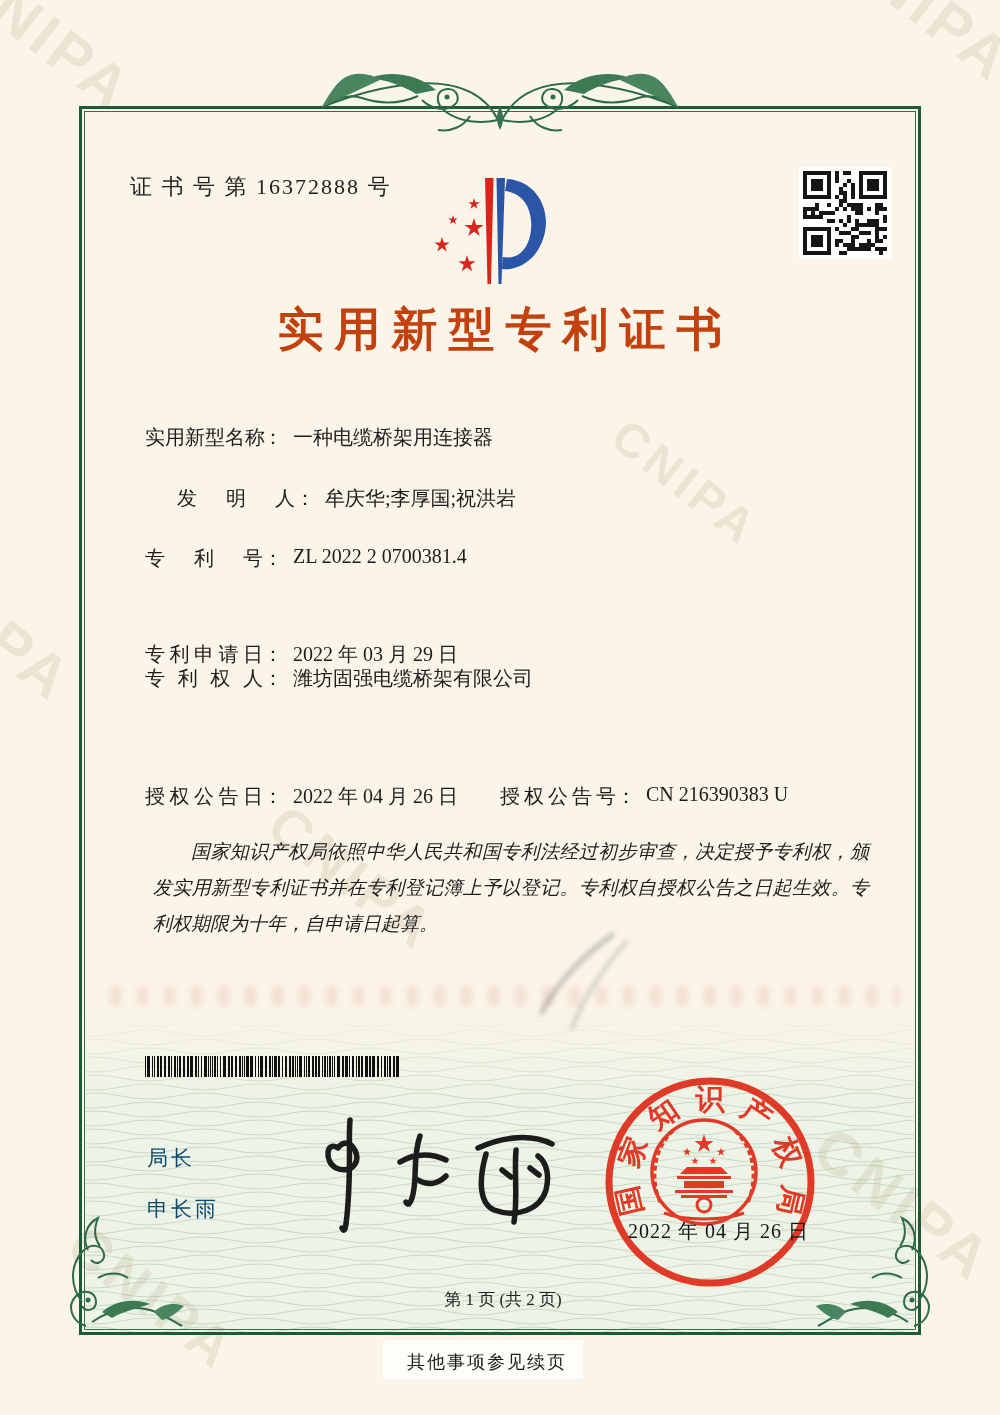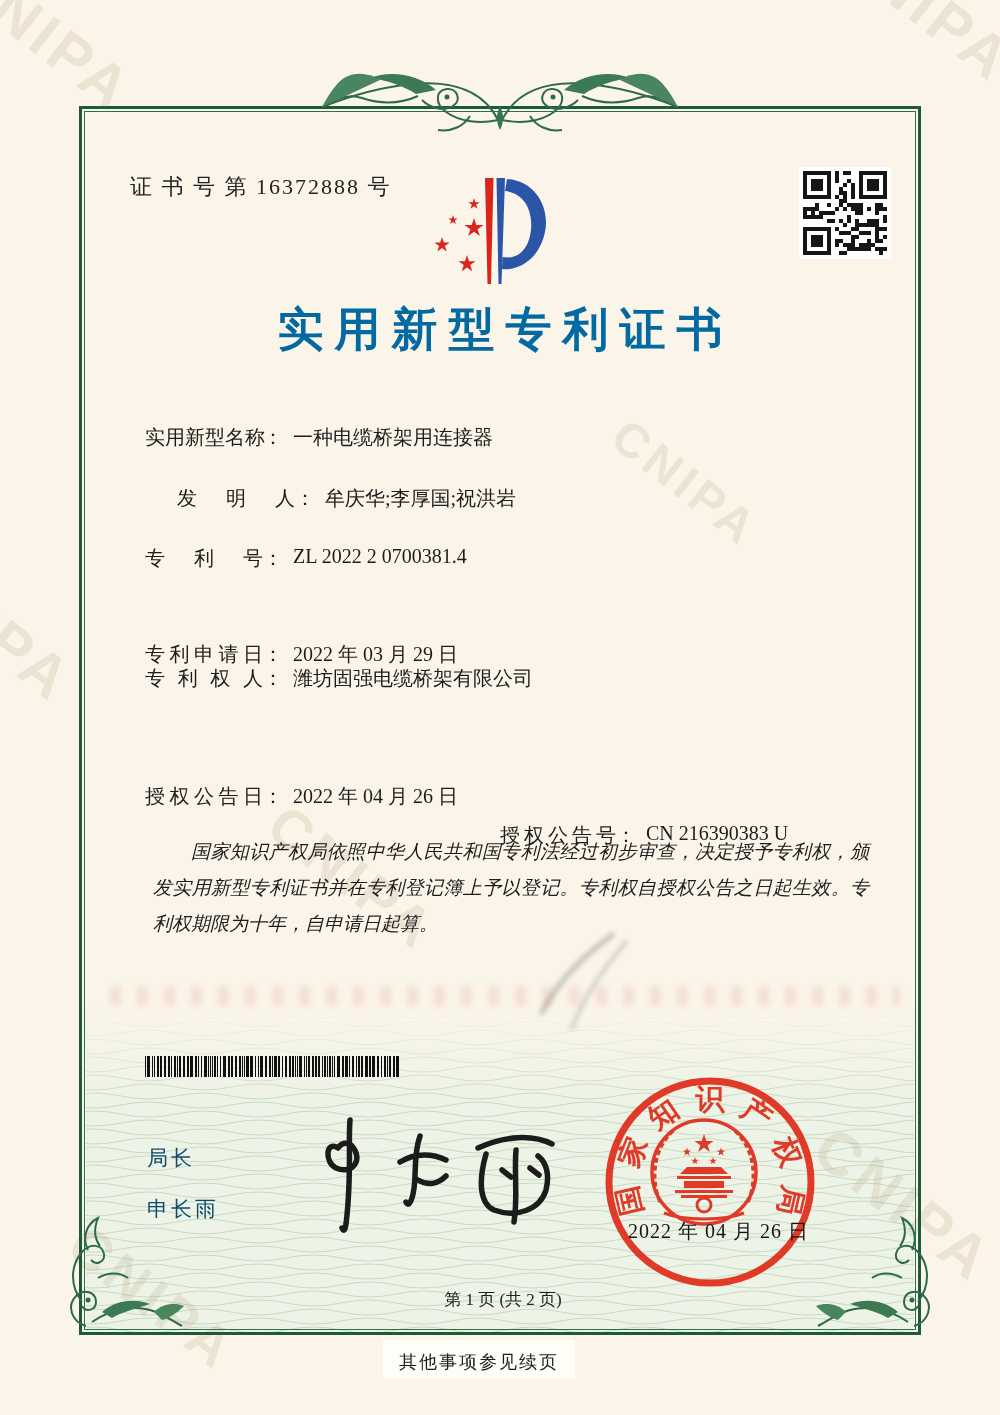--- a/index.html
+++ b/index.html
@@ -28,21 +28,21 @@
   .ghost-band{position:absolute;left:110px;top:986px;width:790px;height:20px;z-index:1;
       background:repeating-linear-gradient(90deg,rgba(201,116,92,0.16) 0 11px,rgba(201,116,92,0) 11px 27px);
       filter:blur(3px);}
   .ghost-strokes{position:absolute;left:530px;top:930px;z-index:1;filter:blur(2px);opacity:.5;}
 
   
   .cert-no{position:absolute;left:130px;top:172px;z-index:5;font-size:22px;letter-spacing:2px;color:#222;}
   .logo{position:absolute;left:430px;top:172px;width:140px;height:122px;z-index:5;}
   .qr{position:absolute;left:799px;top:167px;width:92px;height:92px;z-index:5;}
   .title{position:absolute;left:0;top:299px;width:1000px;text-align:center;z-index:5;
-         font-size:46px;font-weight:700;letter-spacing:11px;text-indent:11px;color:#0369a1;}
+         font-size:46px;font-weight:700;letter-spacing:11px;text-indent:11px;color:#c2410c;}
 
   .row{position:absolute;left:145px;z-index:5;font-size:20px;color:#1c1c1c;white-space:nowrap;}
   .flabel{display:inline-block;width:118px;text-align:justify;text-align-last:justify;vertical-align:top;}
   .colon{display:inline-block;vertical-align:top;}
   .fvalue{display:inline-block;margin-left:10px;white-space:pre;vertical-align:top;}
 
   .paras{position:absolute;left:145px;top:826px;width:732px;z-index:5;font-size:19px;
          line-height:36px;color:#1c1c1c;text-align:justify;}
   .paras p{margin:8px;text-indent:2em;font-style:italic;}
 
@@ -51,21 +51,21 @@
   .signoff{position:absolute;left:147px;top:1144px;z-index:5;
            font-family:"Liberation Sans","DejaVu Sans",sans-serif;font-size:21px;color:#0c4a6e;}
   .signoff div{margin-bottom:23px;letter-spacing:3px;}
   .signature{position:absolute;left:300px;top:1106px;z-index:5;}
 
   .seal{position:absolute;left:594px;top:1066px;width:232px;height:232px;z-index:6;}
   .seal-date{position:absolute;left:628px;top:1218px;z-index:7;font-size:20px;letter-spacing:1px;color:#151515;white-space:pre;}
 
   .page-no{position:absolute;left:0;top:1288px;width:952px;text-align:center;z-index:5;font-size:17px;color:#222;padding-left:27px;}
   .cont-note{position:absolute;left:383px;top:1340px;width:192px;height:39px;z-index:5;background:#fffdf8;
-             text-align:center;line-height:44px;font-size:18px;color:#1c1c1c;letter-spacing:2px;}
+             text-align:center;line-height:44px;font-size:18px;color:#1c1c1c;letter-spacing:2px;padding-left:8px;}
 </style>
 </head>
 <body>
 
 <div class="page">
 
   <span class="wm" style="left:-60px;top:0px;font-size:60px;">CNIPA</span>
   <span class="wm" style="left:820px;top:-30px;font-size:60px;">CNIPA</span>
   <span class="wm" style="left:600px;top:455px;font-size:48px;">CNIPA</span>
   <span class="wm" style="left:-120px;top:590px;font-size:60px;">CNIPA</span>
@@ -398,21 +398,21 @@
   </div>
   <div class="row" style="top:605px;margin-top:36px;">
     <span class="flabel">专利申请日</span><span class="colon">：</span><span class="fvalue">2022 年 03 月 29 日</span>
   </div>
   <div class="row" style="top:665px;">
     <span class="flabel">专利权人</span><span class="colon">：</span><span class="fvalue">潍坊固强电缆桥架有限公司</span>
   </div>
   <div class="row" style="top:783px;">
     <span class="flabel">授权公告日</span><span class="colon">：</span><span class="fvalue">2022 年 04 月 26 日</span>
   </div>
-  <div class="row" style="top:783px;left:500px;margin-top:39px;">
+  <div class="row" style="top:783px;left:500px;">
     <span class="flabel" style="width:116px;">授权公告号</span><span class="colon">：</span><span class="fvalue">CN 216390383 U</span>
   </div>
 
   <div class="paras">
     <p>国家知识产权局依照中华人民共和国专利法经过初步审查，决定授予专利权，颁发实用新型专利证书并在专利登记簿上予以登记。专利权自授权公告之日起生效。专利权期限为十年，自申请日起算。</p>
   </div>
 
   <svg id="barcode" class="barcode" viewBox="0 0 258 21">
       <rect x="0" y="0" width="1" height="21" fill="#111"></rect>
       <rect x="2" y="0" width="3" height="21" fill="#111"></rect>

